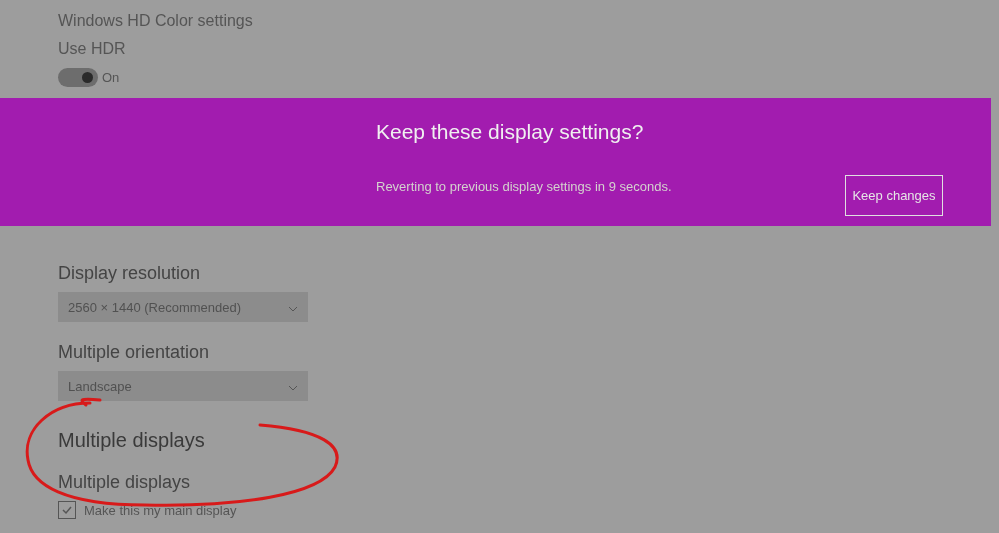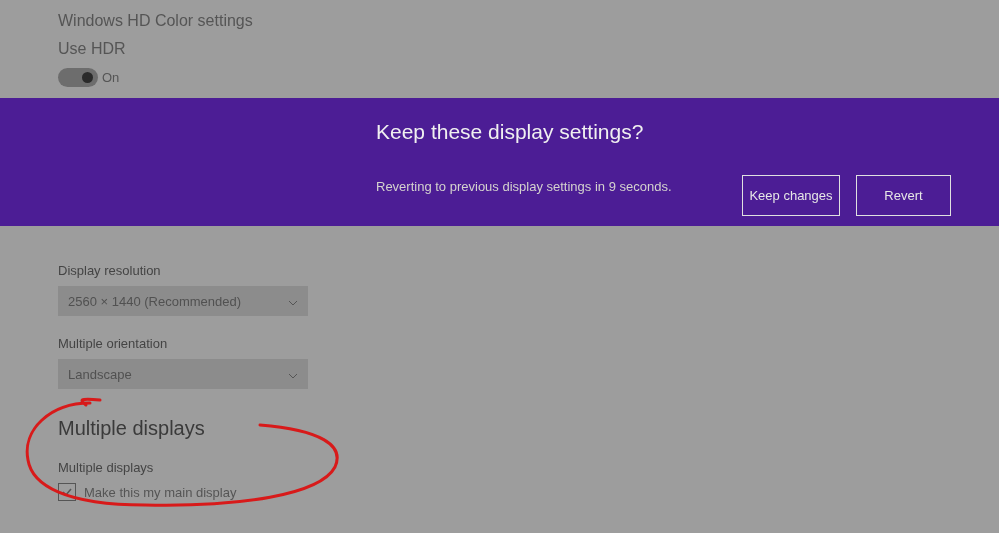--- a/index.html
+++ b/index.html
@@ -46,21 +46,21 @@
       border-radius: 50%;
       background: #2a2a2a;
       top: 4px;
       right: 5px;
     }
     .toggle-state {
       font-size: 13px;
       color: #555;
     }
     .section-heading {
-      font-size: 13px;
+      font-size: 18px;
       color: #444;
       margin-top: 20px;
       margin-bottom: 8px;
     }
     .dropdown {
       width: 250px;
       height: 30px;
       background: #8c8c8c;
       display: flex;
       align-items: center;
@@ -101,24 +101,24 @@
     }
     .checkbox-label {
       font-size: 13px;
       color: #555;
     }
 
     
     .dialog {
       position: absolute;
       left: 0;
-      right: 0;
+      right: 8px;
       top: 98px;
       height: 128px;
-      background: #4c1d95;
+      background: #a21caf;
       color: #eee;
       padding: 22px 0 16px 376px;
     }
     .dialog-title {
       font-size: 21px;
       font-weight: 400;
       color: #f0f0f0;
       margin-bottom: 10px;
     }
     .dialog-subtitle {
@@ -207,21 +207,20 @@
 
 </div>
 
 <div class="dialog">
   <div class="dialog-title">Keep these display settings?</div>
   <div class="dialog-subtitle">
     <span>Reverting to previous display settings in </span><span>9</span><span> seconds.</span>
   </div>
   <div class="dialog-buttons">
     <div class="dialog-btn primary">Keep changes</div>
-    <div class="dialog-btn">Revert</div>
   </div>
 </div>
 
 <svg class="annotation" style="left:10px; top:395px;" width="340" height="130" viewBox="0 0 340 130">
   <path d="M 80 8 
            C 40 8, 12 35, 18 65
            C 22 90, 55 110, 135 110
            C 230 112, 310 100, 325 72
            C 335 50, 310 35, 250 30" stroke="#d81a1a" stroke-width="3" fill="none" stroke-linecap="round"></path>
    <path d="M 76 10 C 70 5, 68 3, 90 5" stroke="#d81a1a" stroke-width="3" fill="none" stroke-linecap="round"></path>

